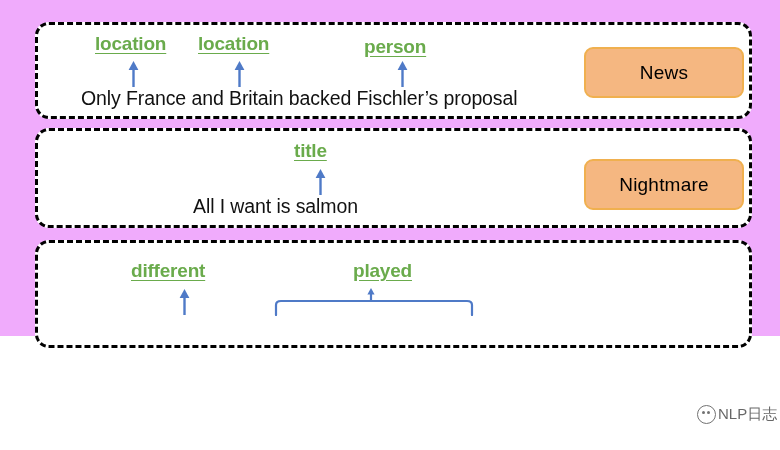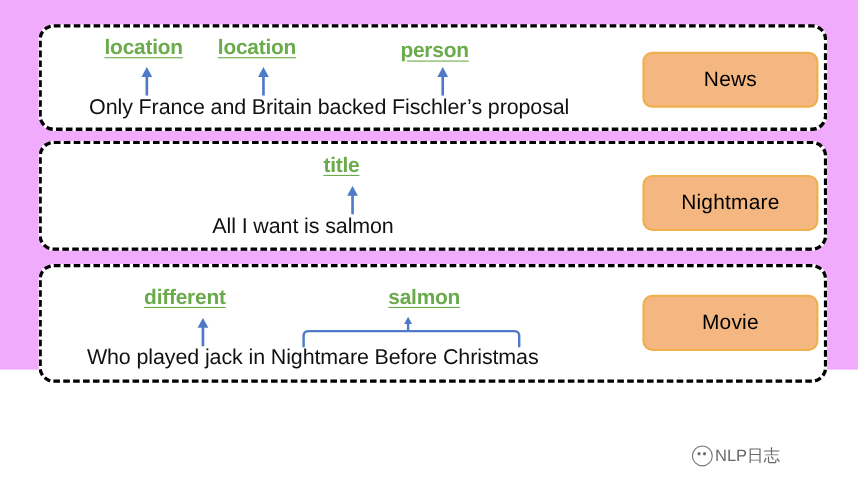--- a/index.html
+++ b/index.html
@@ -104,21 +104,21 @@
     text-align: center;
     font-family: "Liberation Serif", serif;
     font-size: 27px;
     color: #0b0b0b;
     letter-spacing: 0.2px;
   }
 
   
   #watermark {
     position: absolute;
-    left: 629px;
+    left: 697px;
     top: 405px;
     display: flex;
     align-items: center;
     gap: 2px;
     opacity: 0.78;
   }
   #watermark .wm-logo {
     width: 17px;
     height: 17px;
     border-radius: 50%;
@@ -201,41 +201,37 @@
 
     <div class="domain-pill">
       <span>Nightmare</span>
     </div>
   </div>
 
   <div class="example-box" id="box-movie">
 
     <div class="entity-label" style="left:93px; top:17px;">different</div>
 
-    <div class="entity-label" style="left:315px; top:17px;">salmon</div>
+    <div class="entity-label" style="left:315px; top:17px;">played</div>
 
     <div class="arrow-up" style="left:141px; top:46px;">
       <svg width="11" height="26" viewBox="0 0 11 26">
         <line x1="5.5" y1="26" x2="5.5" y2="7" stroke="#4f7ac7" stroke-width="2.4"></line>
         <polygon points="5.5,0 10.4,9 0.6,9" fill="#4f7ac7"></polygon>
       </svg>
     </div>
 
     <div class="span-bracket" style="left:234px; top:45px;">
       <svg width="204" height="28" viewBox="0 0 204 28">
         <path d="M4 27 L4 17 Q4 13 9 13 L99 13 L99 4 L99 13 L195 13 Q200 13 200 17 L200 27" fill="none" stroke="#4f7ac7" stroke-width="2.2" stroke-linecap="round" stroke-linejoin="round"></path>
         <polygon points="99,0 102.6,6.5 95.4,6.5" fill="#4f7ac7"></polygon>
       </svg>
     </div>
 
-    <div class="sentence" style="left:1px; top:71px;">Who played jack in Nightmare Before Christmas</div>
-
-    <div class="domain-pill">
-      <span>Movie</span>
-    </div>
+
   </div>
 
 
   <div id="watermark">
     <span class="wm-logo"></span>
     <span class="wm-text">NLP日志</span>
   </div>
 
 </div>
 

